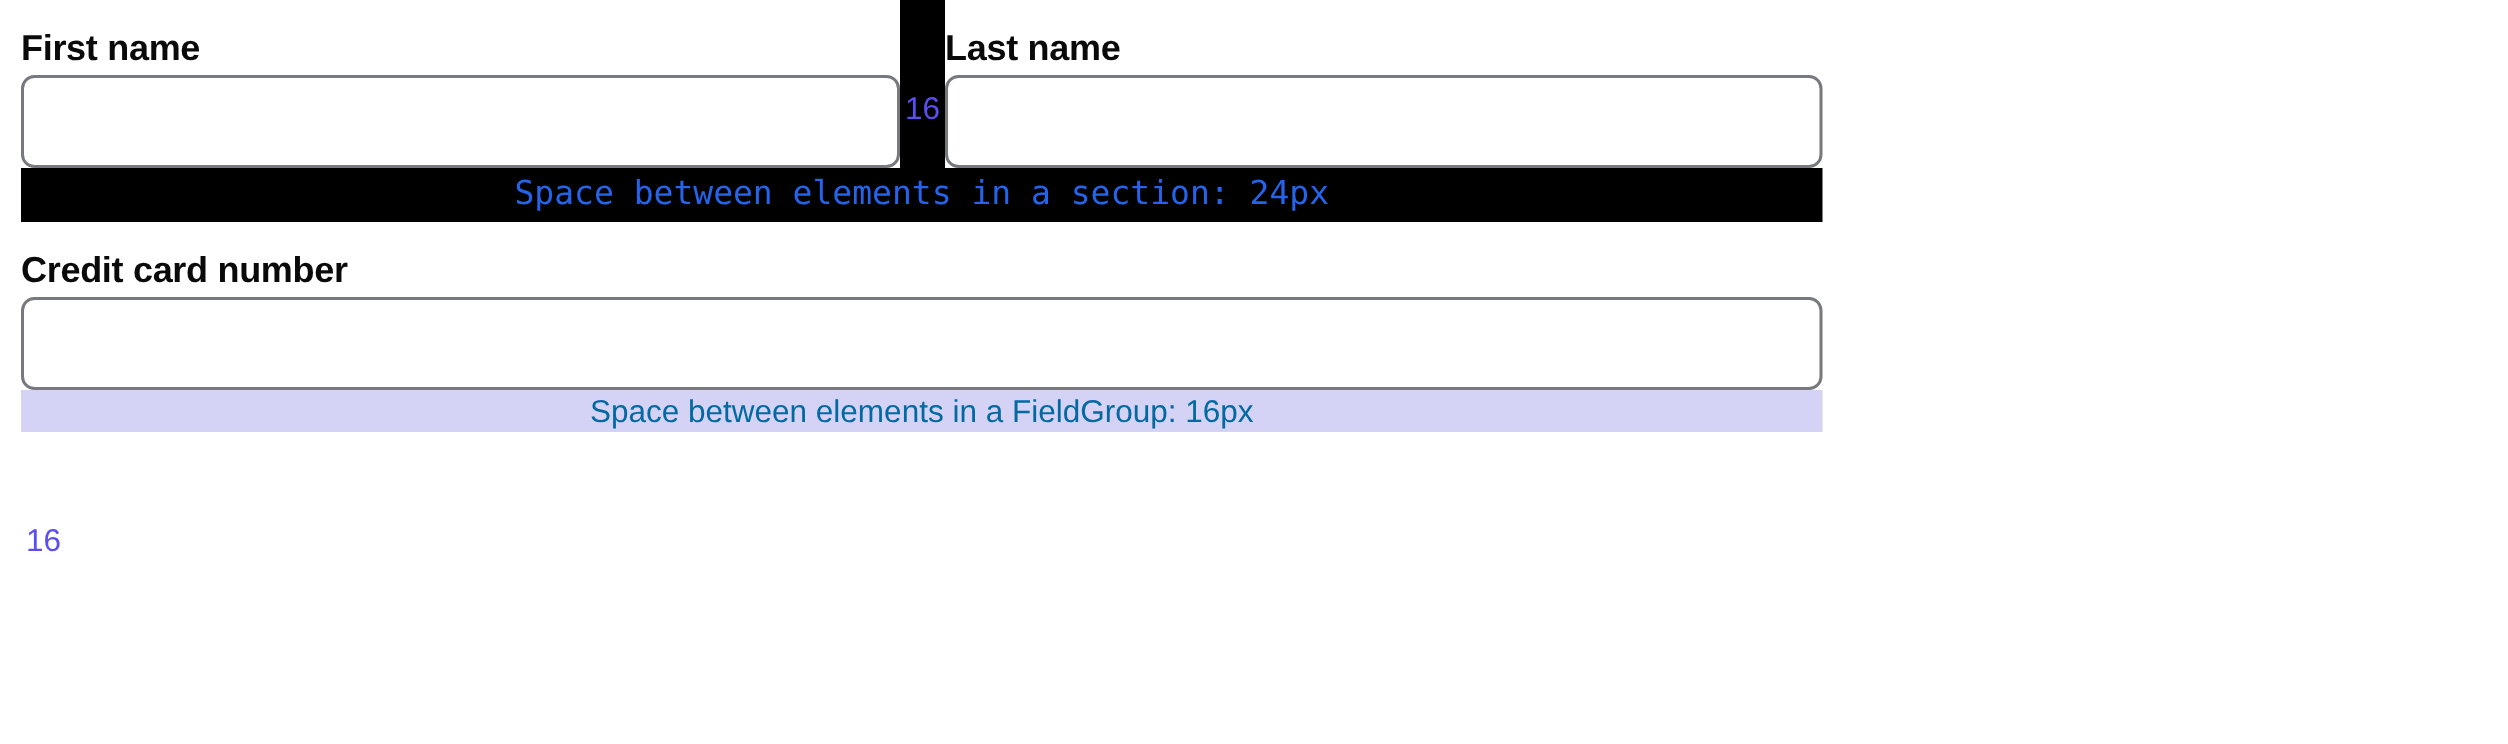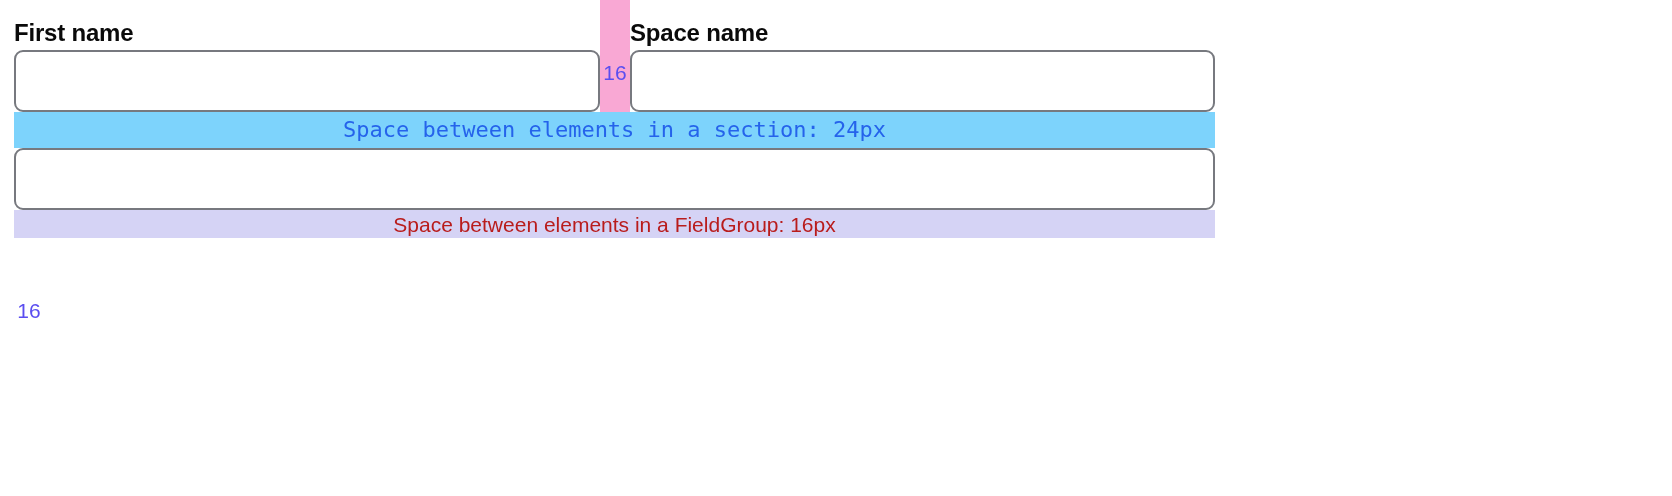--- a/index.html
+++ b/index.html
@@ -42,21 +42,21 @@
     box-sizing: border-box;
   }
   .field-col.left  { width: 586px; }
   .field-col.right { width: 585px; }
   .field-col.full  { width: 1201px; }
 
   
   .gutter {
     position: relative;
     width: 30px;
-    background: #f9a8d4;
+    background: #000000;
     z-index: 1;
     flex: none;
     text-align: right;
   }
   .gutter .gutter-label {
     position: absolute;
     top: 60px;
     left: 50%;
     transform: translateX(-50%);
     font-family: "Liberation Sans", sans-serif;
@@ -110,68 +110,69 @@
     align-items: center;
     justify-content: center;
     z-index: 3;
   }
   .space-band .band-text {
     white-space: nowrap;
   }
 
   .space-band.section {
     height: 36px;
-    background: #7dd3fc;
+    background: #000000;
   }
   .space-band.section .band-text {
     font-family: "DejaVu Sans Mono", monospace;
     font-size: 22px;
     line-height: 26px;
     color: #2563eb;
   }
 
   .space-band.fieldgroup {
     height: 28px;
     background: #d5d3f5;
   }
   .space-band.fieldgroup .band-text {
     font-family: "Liberation Sans", sans-serif;
     font-size: 21px;
     line-height: 25px;
-    color: #b91c1c;
+    color: #0369a1;
   }
 </style>
 </head>
 <body>
 
 <div class="canvas">
   <div class="form-region">
 
     <div class="field-row">
       <div class="field-col left">
         <div class="field-label">First name</div>
         <input class="field-input" type="text" placeholder="" style="">
       </div>
 
       <div class="gutter">
         <span class="gutter-label">16</span>
       </div>
 
       <div class="field-col right">
-        <div class="field-label">Space name</div>
+        <div class="field-label">Last name</div>
         <input class="field-input" type="text" placeholder="" style="">
       </div>
     </div>
 
     <div class="space-band section">
       <span class="band-text">Space between elements in a section: 24px</span>
     </div>
 
     <div class="field-row">
       <div class="field-col full">
+        <div class="field-label">Credit card number</div>
         <input class="field-input" type="text" placeholder="" style="">
       </div>
     </div>
 
     <div class="space-band fieldgroup">
       <span class="band-text">Space between elements in a FieldGroup: 16px</span>
     </div>
 
     <div class="field-row">
 

